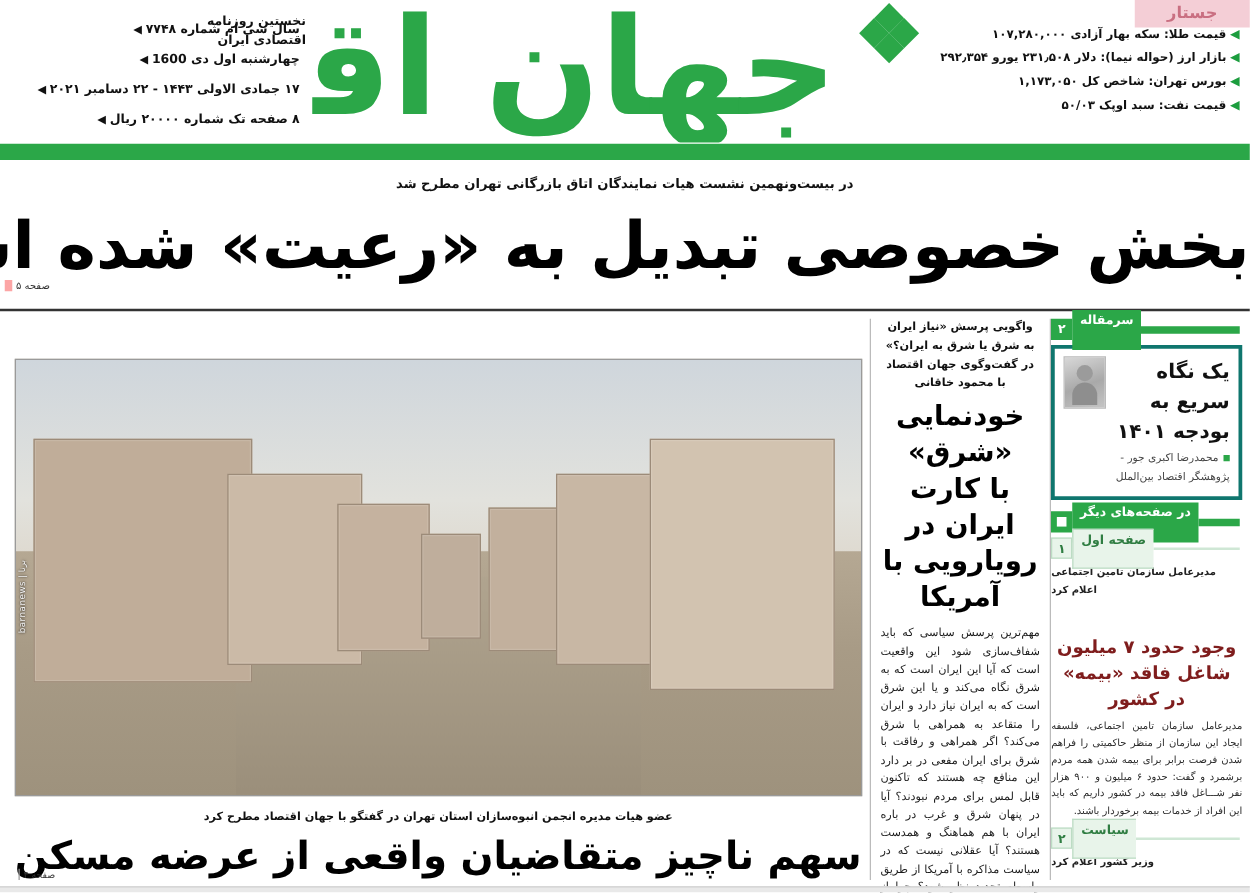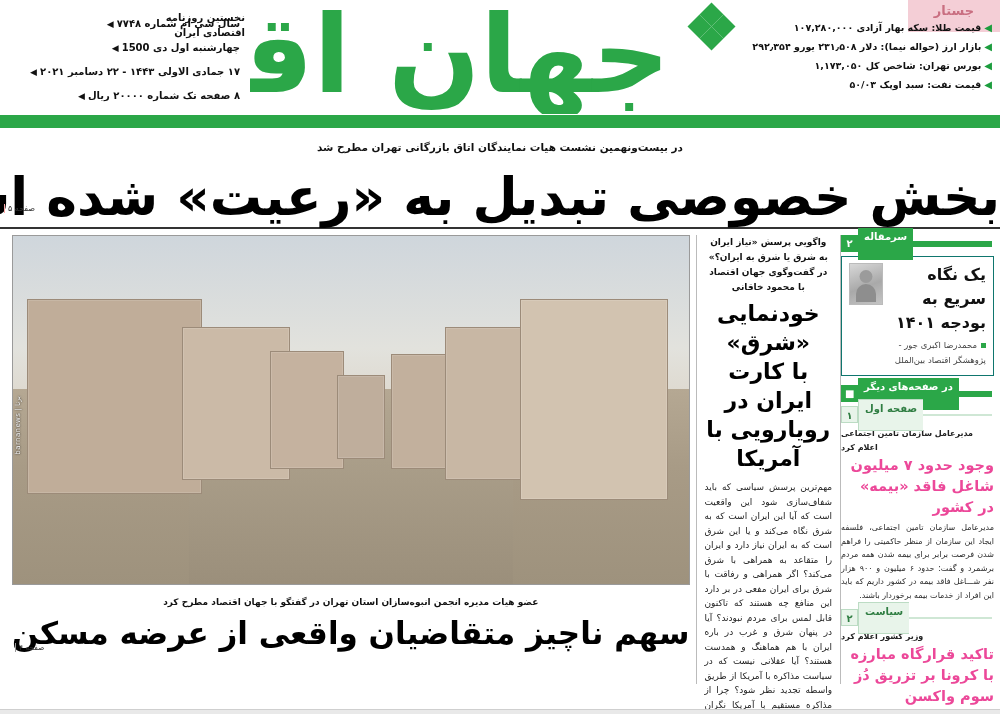--- a/index.html
+++ b/index.html
@@ -10,21 +10,21 @@
     background:#ffffff;
     direction:rtl;
     color:#111;
   }
   .page { position:relative; width:1000px; height:714px; background:#fff; }
 
   
   .masthead { position:relative; width:1000px; height:128px; background:#fff; }
 
   .watermark {
-    position:absolute; top:0px; right:0px; width:92px; height:32px;
+    position:absolute; top:0px; right:0px; width:92px; height:22px;
     background:#f3c6cf; opacity:.85; overflow:hidden;
     font-size:13px; color:#c0566c; text-align:center; line-height:22px;
     font-weight:bold; letter-spacing:1px;
   }
 
   
   .ticker {
     position:absolute; top:18px; right:8px; width:330px;
     font-size:9.5px; line-height:19px; color:#111; text-align:right;
     font-weight:bold;
@@ -70,34 +70,34 @@
     text-align:right; color:#111;
   }
 
   .mast-rule {
     position:absolute; bottom:0; left:0; width:1000px; height:13px;
     background:#2ba748;
   }
 
   
   .headline-zone {
-    position:relative; width:1000px; height:101px; padding-top:10px;
+    position:relative; width:1000px; height:121px; padding-top:10px;
     border-bottom:2px solid #333;
   }
   .kicker {
     text-align:center; font-size:10.5px; font-weight:bold; color:#111;
     line-height:18px; letter-spacing:0;
   }
   .main-headline {
     text-align:center; font-size:52px; font-weight:bold; color:#000;
     line-height:82px; white-space:nowrap; letter-spacing:-1px;
   }
   .pagemark-left {
     position:absolute; bottom:14px; left:4px;
-    font-size:8px; color:#333; border-left:1px solid #fca5a5;
+    font-size:8px; color:#333; border-left:6px solid #fca5a5;
     padding-left:3px; writing-mode:horizontal-tb; white-space:nowrap;
   }
 
   
   .body-grid {
     position:relative; width:1000px; height:455px;
     padding:6px 6px 0 6px;
     display:flex; flex-direction:row; gap:0;
   }
   .col-right { width:248px; }
@@ -118,21 +118,21 @@
     background:#2ba748; color:#fff; font-size:10px; font-weight:bold;
     padding:0 6px; height:32px; line-height:17px; flex:none;
   }
   .sec-line { flex:1; height:6px; background:#2ba748; margin-right:2px; }
 
   .sec-bar.light .sec-num { background:#e8f4ea; color:#2f7d42; border:1px solid #bcdcc4; }
   .sec-bar.light .sec-name { background:#e8f4ea; color:#2f7d42; border:1px solid #bcdcc4; border-right:none; }
   .sec-bar.light .sec-line { background:#cfe7d5; height:2px; }
 
   .editorial-box {
-    border:1px solid #0f766e; padding:6px 7px 7px 7px; margin-bottom:9px;
+    border:3px solid #0f766e; padding:6px 7px 7px 7px; margin-bottom:9px;
     display:flex; flex-direction:row-reverse; align-items:flex-start; gap:6px;
   }
   .ed-photo {
     width:34px; height:42px; flex:none;
     background:linear-gradient(160deg,#d8d8d8,#a9a9a9 55%,#c4c4c4);
     border:1px solid #bbb;
     position:relative; overflow:hidden;
   }
   .ed-photo:after {
     content:""; position:absolute; bottom:2px; left:50%;
@@ -144,21 +144,21 @@
     transform:translateX(-50%);
     width:13px; height:13px; border-radius:50%; background:#9b9b9b;
   }
   .ed-text { flex:1; text-align:right; }
   .ed-title { font-size:16px; font-weight:bold; line-height:24px; color:#111; }
   .ed-byline { font-size:8.5px; color:#444; line-height:15px; margin-top:3px; }
   .ed-byline .sq { display:inline-block; width:5px; height:5px; background:#2ba748; margin-left:4px; }
 
   .news-item { margin-bottom:7px; }
   .ni-over { font-size:8px; font-weight:bold; color:#222; text-align:left; line-height:14px; }
-  .ni-title { font-size:14.5px; font-weight:bold; color:#ec4899; line-height:21px; text-align:right; }
+  .ni-title { font-size:14.5px; font-weight:bold; color:#7f1d1d; line-height:21px; text-align:center;margin-top:29px; }
   .ni-body {
     font-size:8px; color:#2a2a2a; line-height:13.5px; text-align:justify;
     margin-top:3px;
   }
 
   
   .mid-over { font-size:9px; font-weight:bold; line-height:15px; text-align:center; color:#111; }
   .mid-title {
     font-size:22px; font-weight:bold; line-height:29px; text-align:center;
     color:#000; margin-top:4px;
@@ -211,21 +211,21 @@
     line-height:17px; margin-top:9px;
   }
   .photo-title {
     font-size:31px; font-weight:bold; text-align:left; color:#000;
     line-height:44px; white-space:nowrap;
   }
   .pagemark-photo {
     position:absolute; bottom:3px; left:3px; font-size:7.5px; color:#333;
     border-left:1px solid #999; padding-left:3px; white-space:nowrap;
   }
-  .col-left-inner { position:relative; }
+  .col-left-inner { position:relative;margin-top:32px; }
 
   .bottom-rule { position:absolute; left:0; bottom:0; width:1000px; height:5px; background:#e9e9e9; border-top:1px solid #cfcfcf; }
 </style>
 </head>
 <body>
 
 <div class="page">
 
   <div class="masthead">
 
@@ -233,21 +233,21 @@
 
     <div class="ticker">
       <div class="row"><span class="bullet">◀</span><span>قیمت طلا: سکه بهار آزادی ۱۰۷,۲۸۰,۰۰۰</span></div>
       <div class="row"><span class="bullet">◀</span><span>بازار ارز (حواله نیما): دلار ۲۳۱٫۵۰۸   یورو ۲۹۲٫۳۵۴</span></div>
       <div class="row"><span class="bullet">◀</span><span>بورس تهران: شاخص کل ۱,۱۷۳,۰۵۰</span></div>
       <div class="row"><span class="bullet">◀</span><span>قیمت نفت: سبد اوپک ۵۰/۰۳</span></div>
     </div>
 
     <div class="issue">
       <div class="row"><span>سال سی ام شماره ۷۷۴۸</span><span class="bullet">◀</span></div>
-      <div class="row"><span>چهارشنبه اول دی 1500</span><span class="bullet">◀</span></div>
+      <div class="row"><span>چهارشنبه اول دی 1600</span><span class="bullet">◀</span></div>
       <div class="row"><span>۱۷ جمادی الاولی ۱۴۴۳ - ۲۲ دسامبر ۲۰۲۱</span><span class="bullet">◀</span></div>
       <div class="row"><span>۸ صفحه تک شماره ۲۰۰۰۰ ریال</span><span class="bullet">◀</span></div>
     </div>
 
     <div class="logo-wrap">
       <div class="logo-text">جهان اقتصاد</div>
     </div>
 
     <div class="logo-diamonds">
       <i class="d1"></i>

